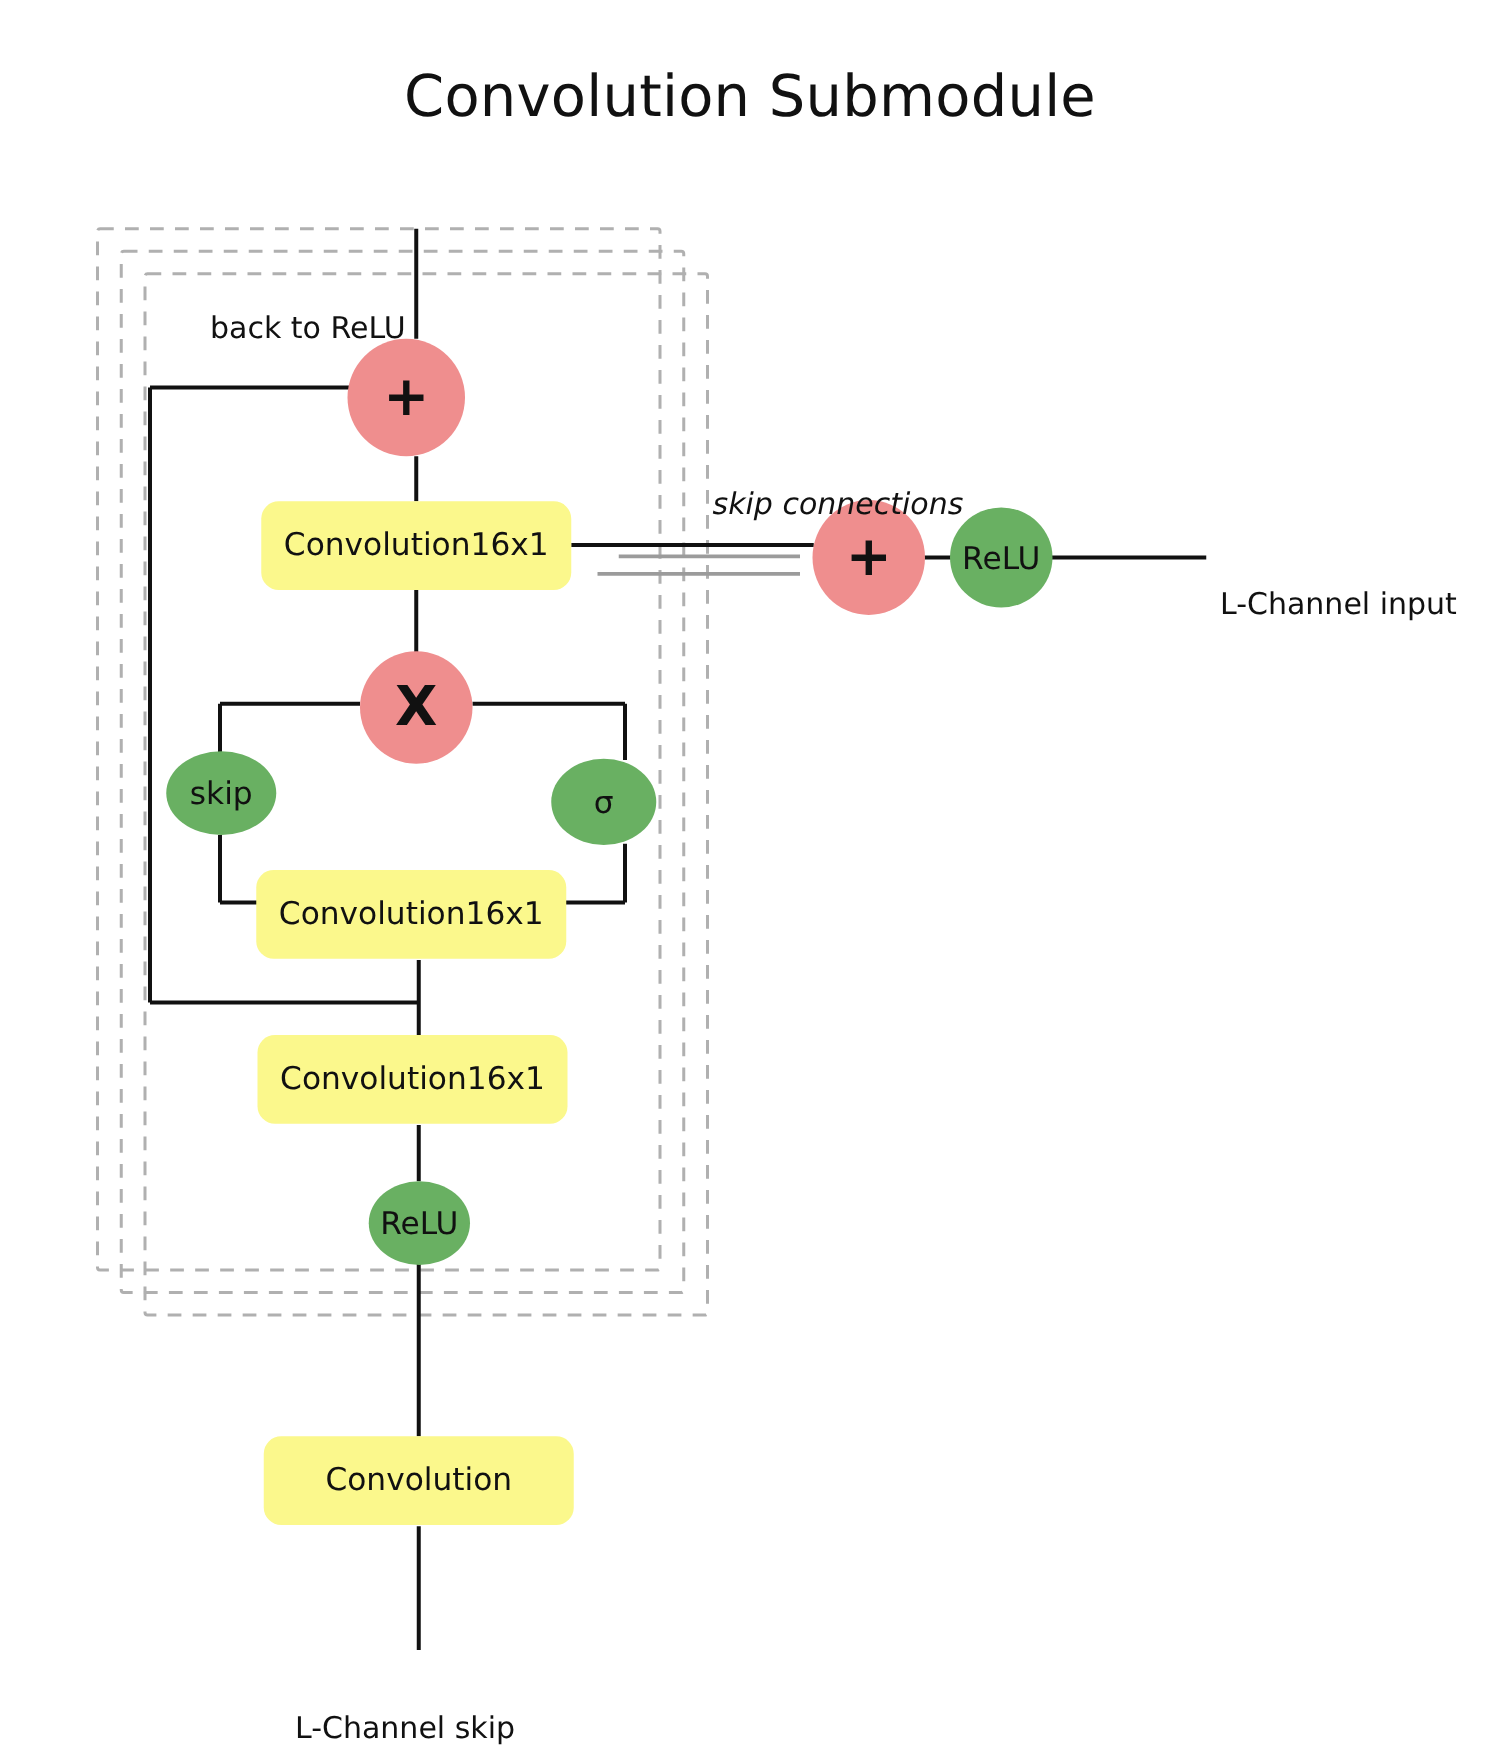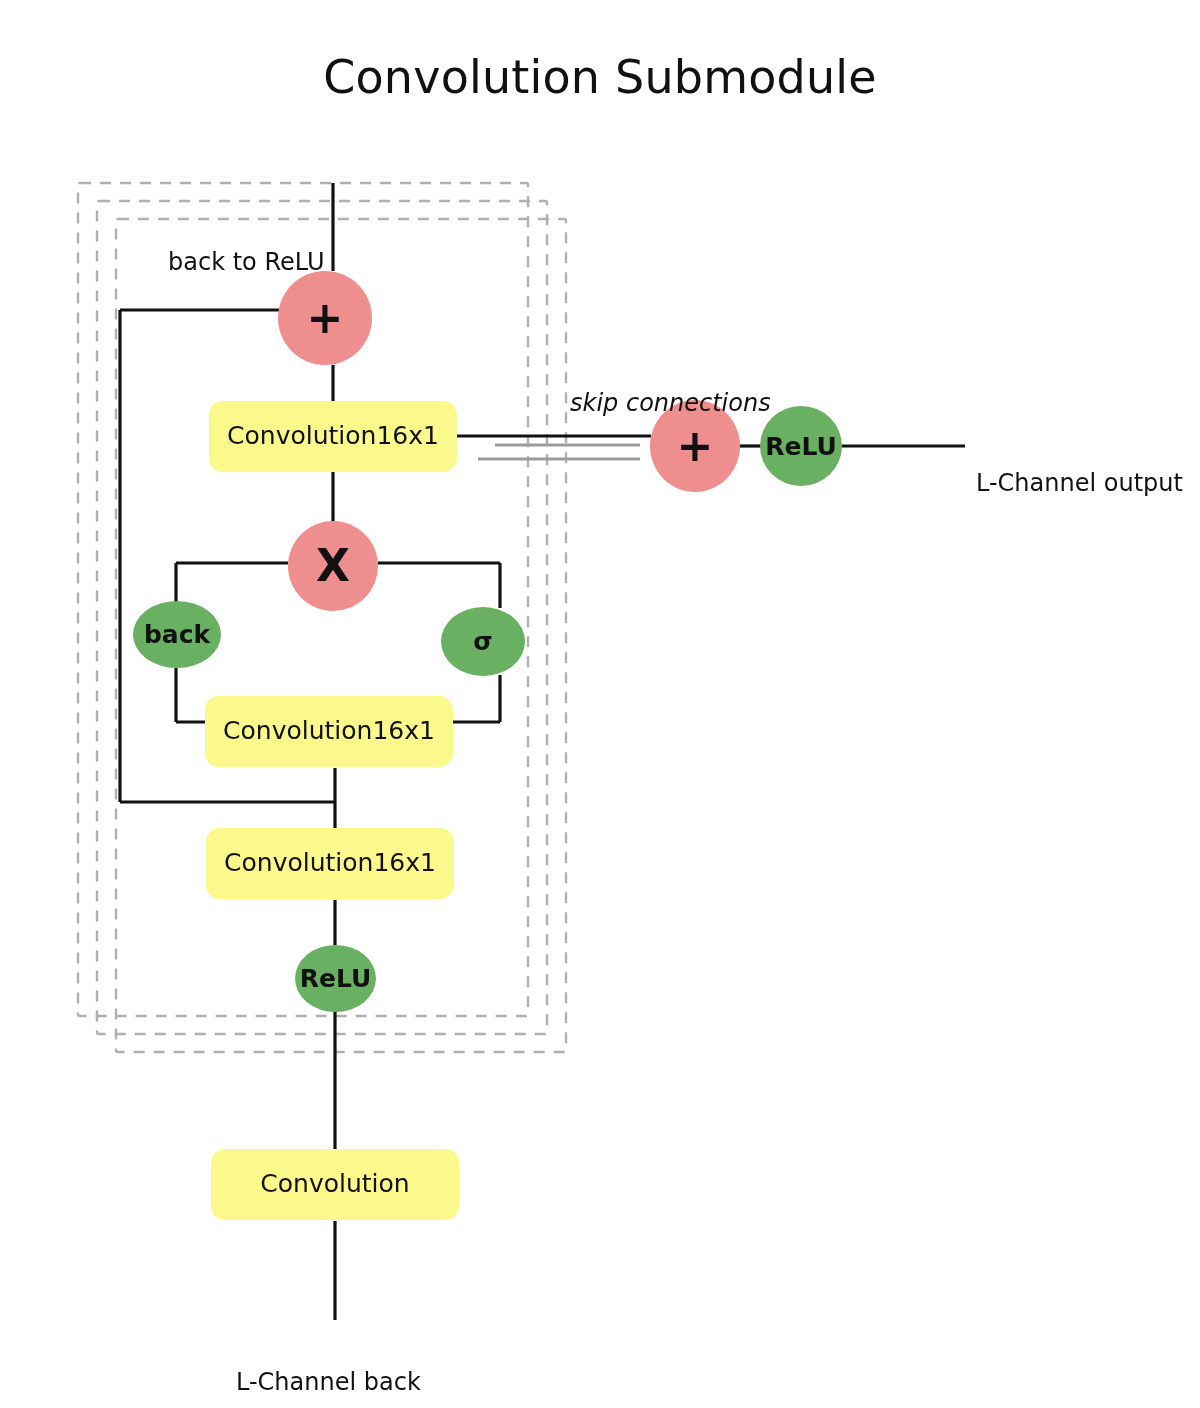--- a/index.html
+++ b/index.html
@@ -50,21 +50,21 @@
     border-radius: 50%;
   }
   .op-label {
     font-size: 44px;
     font-weight: 700;
     line-height: 1;
     color: #111111;
   }
   .act-label {
     font-size: 25px;
-    font-weight: 700;
+    font-weight: 400;
     line-height: 1;
     color: #111111;
   }
   .box {
     border-radius: 14px;
     flex-direction: row;
     line-height: 1.22;
     font-size: 25px;
     color: #111111;
   }
@@ -149,21 +149,21 @@
   <div class="node box" style="left:209px; top:401px; width:248px; height:71px; background:#FBF88C;">
     <span class="l1">Convolution</span>
     <span class="l2">16x1</span>
   </div>
 
   <div class="node circle" style="left:288px; top:521px; width:90px; height:90px; background:#EF8E8E;">
     <span class="op-label">X</span>
   </div>
 
   <div class="node circle" style="left:133px; top:601px; width:88px; height:67px; background:#69B062;">
-    <span class="act-label">back</span>
+    <span class="act-label">skip</span>
   </div>
 
   <div class="node circle" style="left:441px; top:607px; width:84px; height:69px; background:#69B062;">
     <span class="act-label">σ</span>
   </div>
 
   <div class="node box" style="left:205px; top:696px; width:248px; height:71px; background:#FBF88C;">
     <span class="l1">Convolution</span>
     <span class="l2">16x1</span>
   </div>
@@ -186,17 +186,17 @@
   </div>
 
   <div class="node circle" style="left:760px; top:406px; width:82px; height:80px; background:#69B062;">
     <span class="act-label">ReLU</span>
   </div>
 
   <div class="txt" style="left:168px; top:212px;">back to ReLU</div>
 
   <div class="txt" style="left:570px; top:353px;font-style:italic;">skip connections</div>
 
-  <div class="txt" style="left:976px; top:433px;">L-Channel output</div>
-
-  <div class="txt" style="left:236px; top:1332px;">L-Channel back</div>
+  <div class="txt" style="left:976px; top:433px;">L-Channel input</div>
+
+  <div class="txt" style="left:236px; top:1332px;">L-Channel skip</div>
 
 </div>
 
 </body></html>

